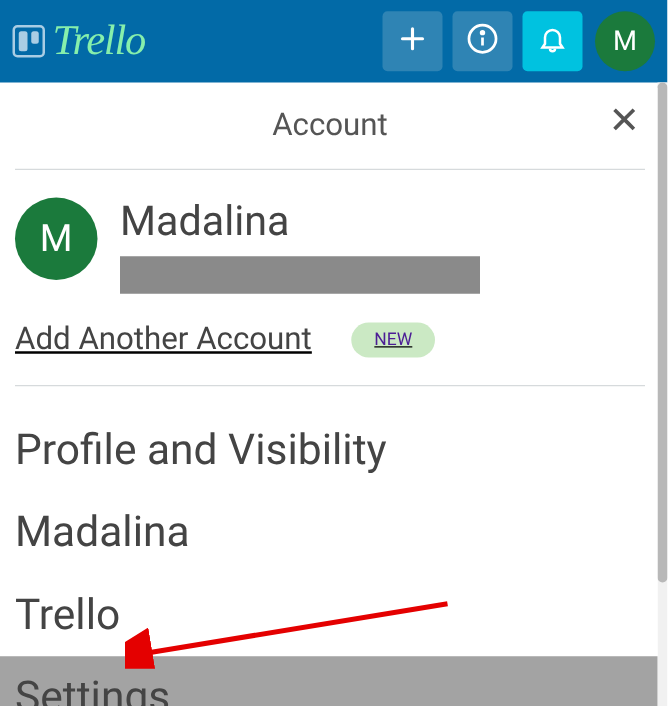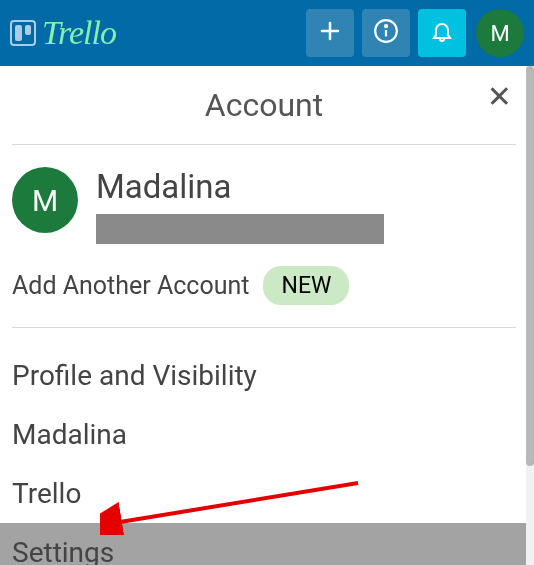--- a/index.html
+++ b/index.html
@@ -91,21 +91,21 @@
   .panel-inner {
     padding: 0 10px 0 12px;
   }
   .panel-header {
     position: relative;
     text-align: center;
     padding: 16px 0 20px;
     border-bottom: 1px solid #d6dadc;
   }
   .panel-title {
-    font-size: 32px;
+    font-size: 25px;
     color: #555;
     font-weight: 400;
   }
   .close-btn {
     position: absolute;
     right: 4px;
     top: 12px;
     font-size: 30px;
     color: #555;
     cursor: pointer;
@@ -136,41 +136,42 @@
     margin-bottom: 8px;
   }
   .redacted {
     width: 288px;
     height: 30px;
     background: #8a8a8a;
   }
   .add-row {
     display: flex;
     align-items: center;
-    gap: 14px;
+    gap: 32px;
     padding: 10px 0 22px;
     border-bottom: 1px solid #d6dadc;
+    text-decoration: underline;
   }
   .add-text {
     font-size: 25px;
     color: #444;
   }
   .new-badge {
     background: #cbe9c4;
-    color: #000000;
-    font-size: 23px;
+    color: #4c1d95;
+    font-size: 14px;
     font-weight: 400;
     padding: 6px 18px;
     border-radius: 18px;
   }
   .menu {
     padding-top: 18px;
   }
   .menu-item {
-    font-size: 28px;
+    font-size: 34px;
     color: #444;
     padding: 13px 0;
     cursor: pointer;
   }
   .menu-item.active {
     background: #a3a3a3;
     margin: 0 -12px;
     padding-left: 12px;
     padding-right: 12px;
   }

